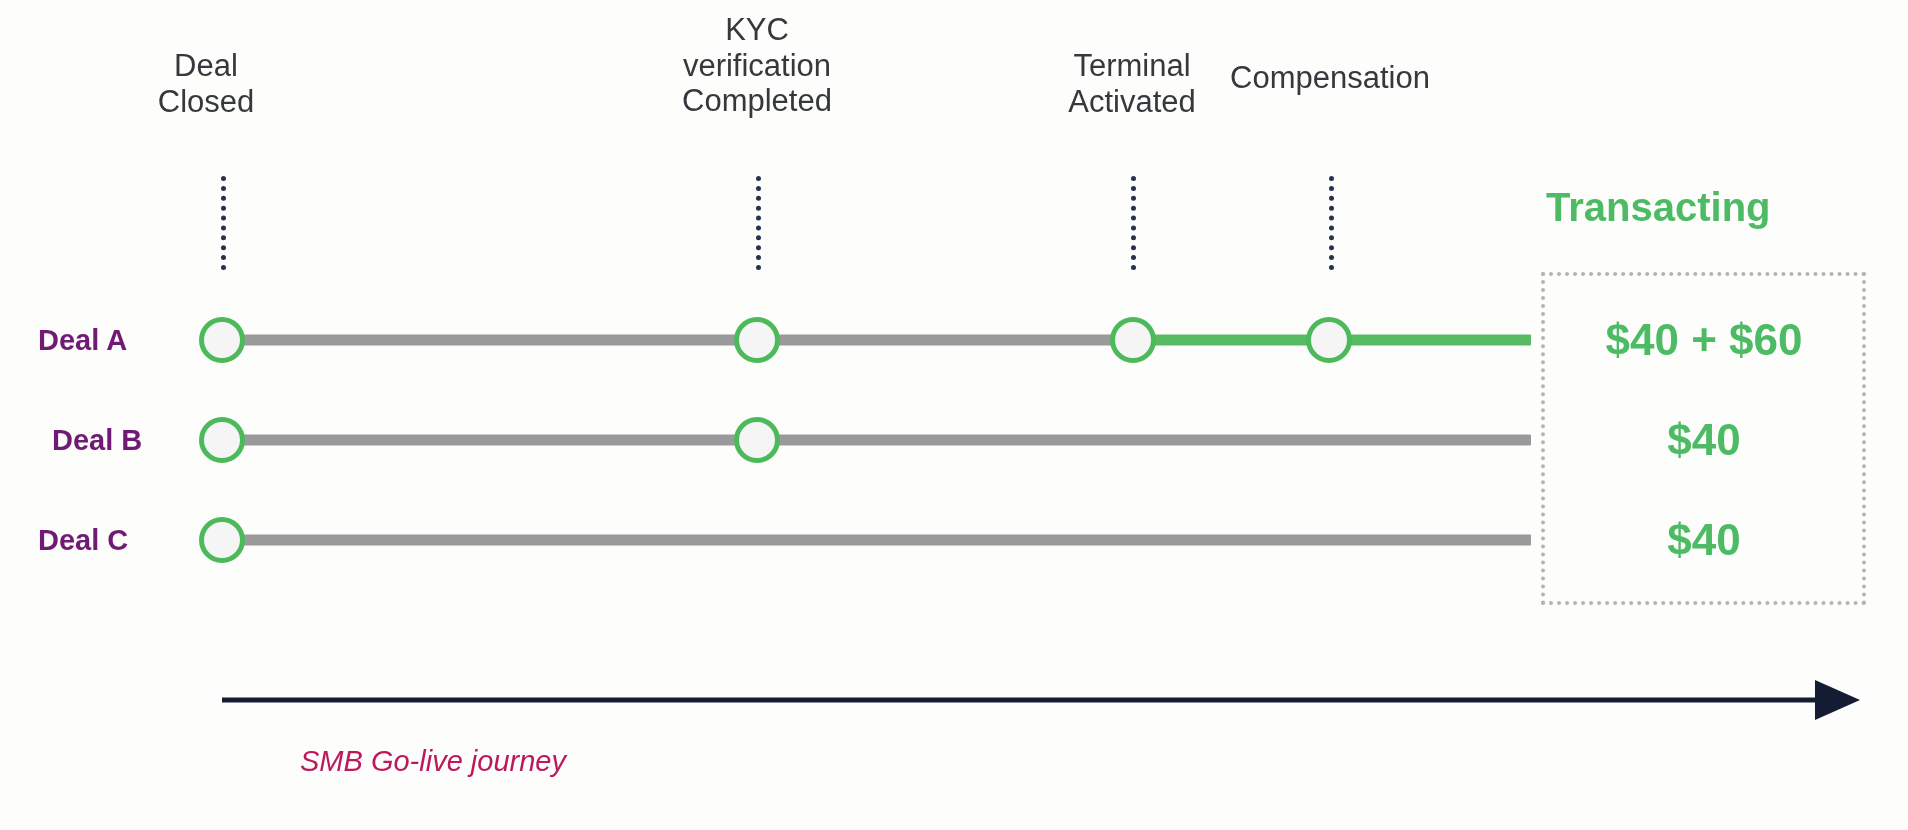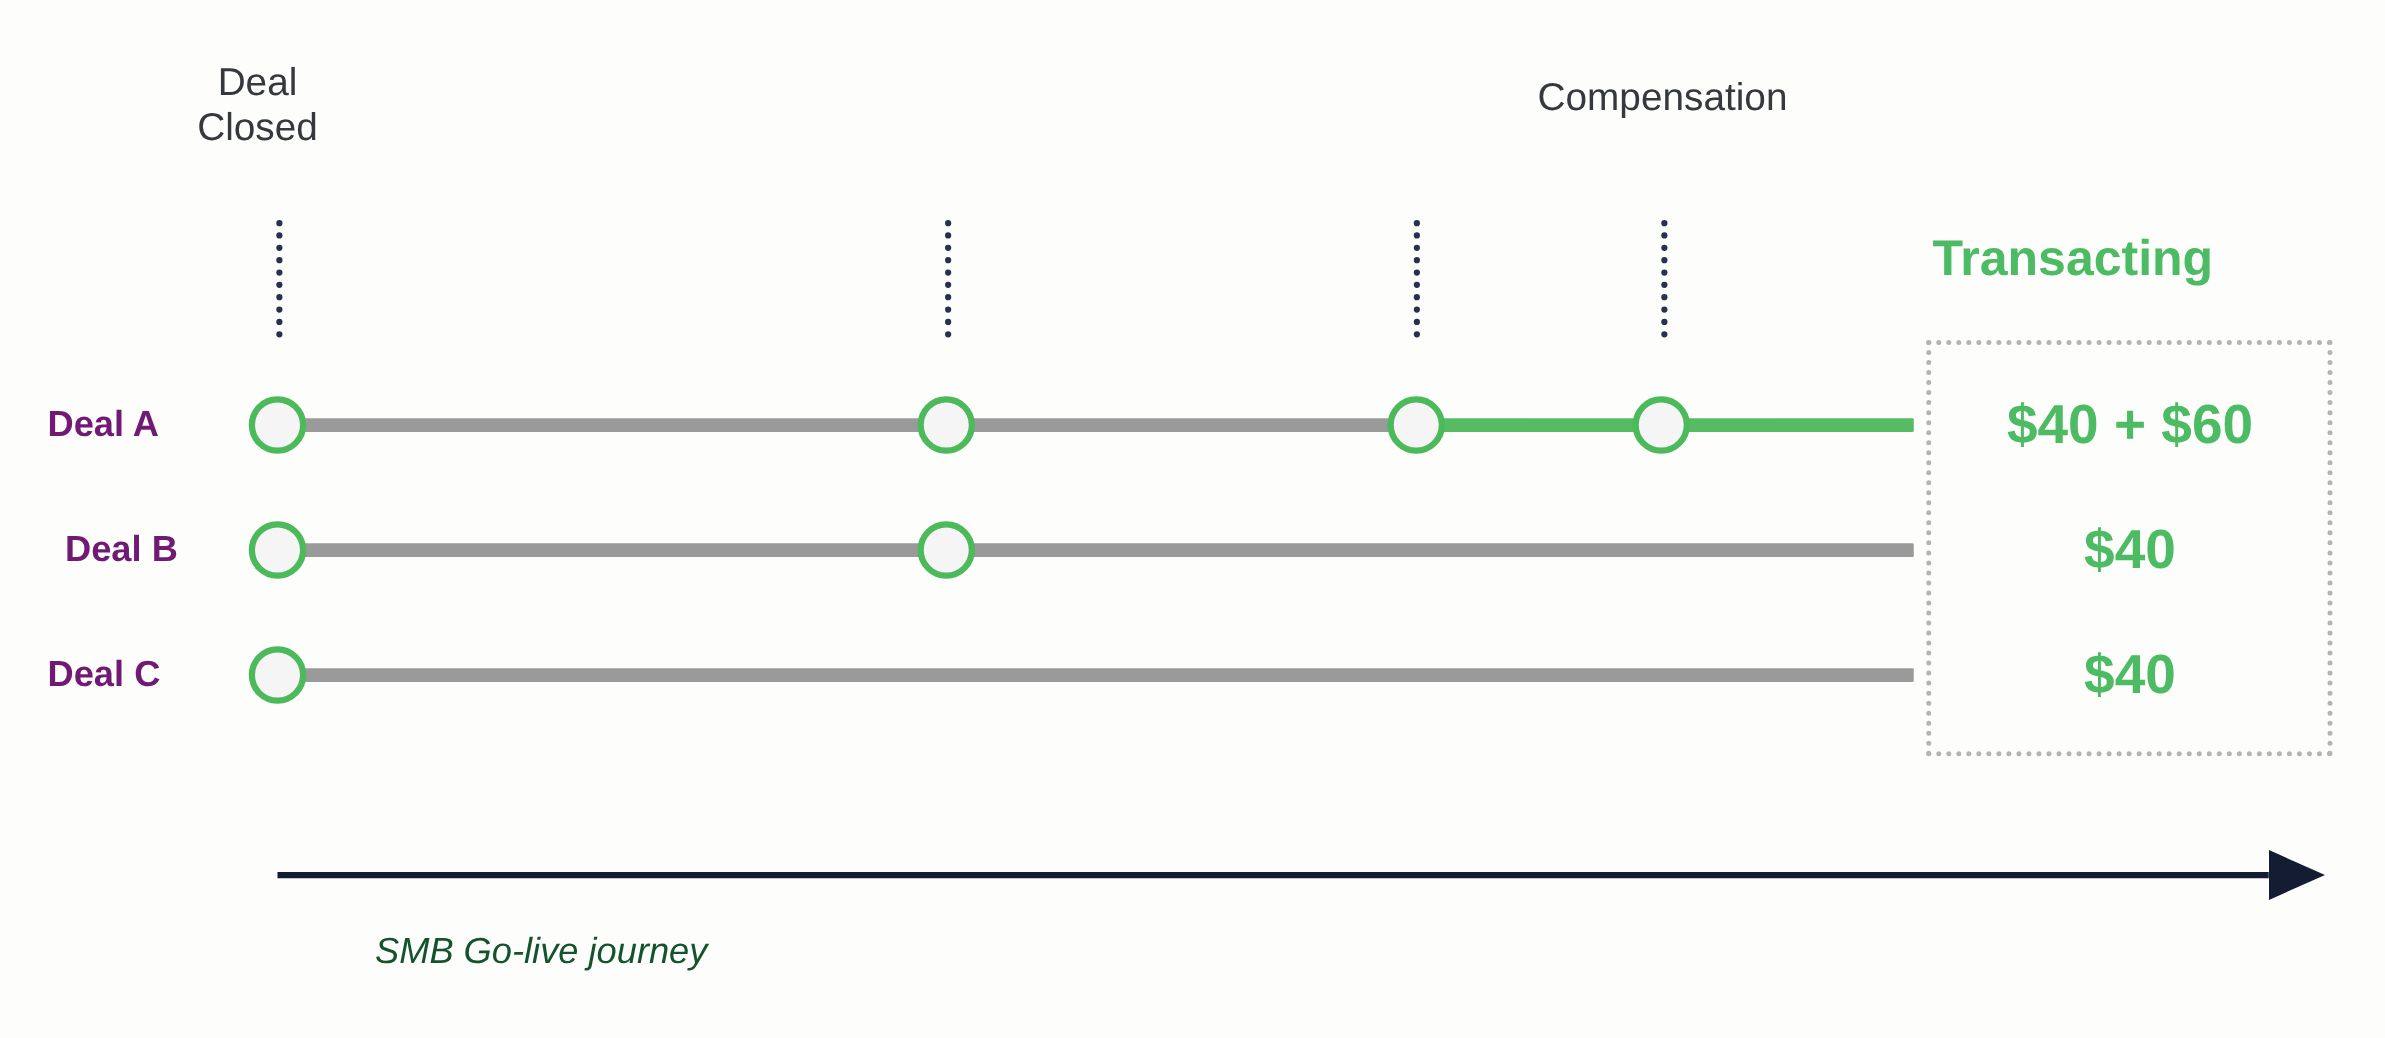--- a/index.html
+++ b/index.html
@@ -98,36 +98,41 @@
   
   .axis-arrow {
     position: absolute;
     left: 0; top: 0;
     width: 1908px;
     height: 830px;
     pointer-events: none;
   }
   .axis-caption {
     position: absolute;
-    color: #14532d;
+    color: #be185d;
     font-size: 29px;
     font-style: italic;
     font-family: "Liberation Sans", sans-serif;
     white-space: nowrap;
   }
 </style>
 </head>
 <body>
 
 <div id="canvas">
 
   <div class="milestone-label" style="left:56px; top:48px; width:300px;">Deal
 Closed</div>
 
+  <div class="milestone-label" style="left:607px; top:12px; width:300px;">KYC
+verification
+Completed</div>
 
+  <div class="milestone-label" style="left:1002px; top:48px; width:260px;">Terminal
+Activated</div>
 
   <div class="milestone-label" style="left:1210px; top:60px; width:240px;">Compensation</div>
 
   <div class="dropline" style="left:221px; top:176px; height:94px;"></div>
   <div class="dropline" style="left:756px; top:176px; height:94px;"></div>
   <div class="dropline" style="left:1131px; top:176px; height:94px;"></div>
   <div class="dropline" style="left:1329px; top:176px; height:94px;"></div>
 
   <div class="row-label" style="left:38px; top:340px;">Deal A</div>
 

